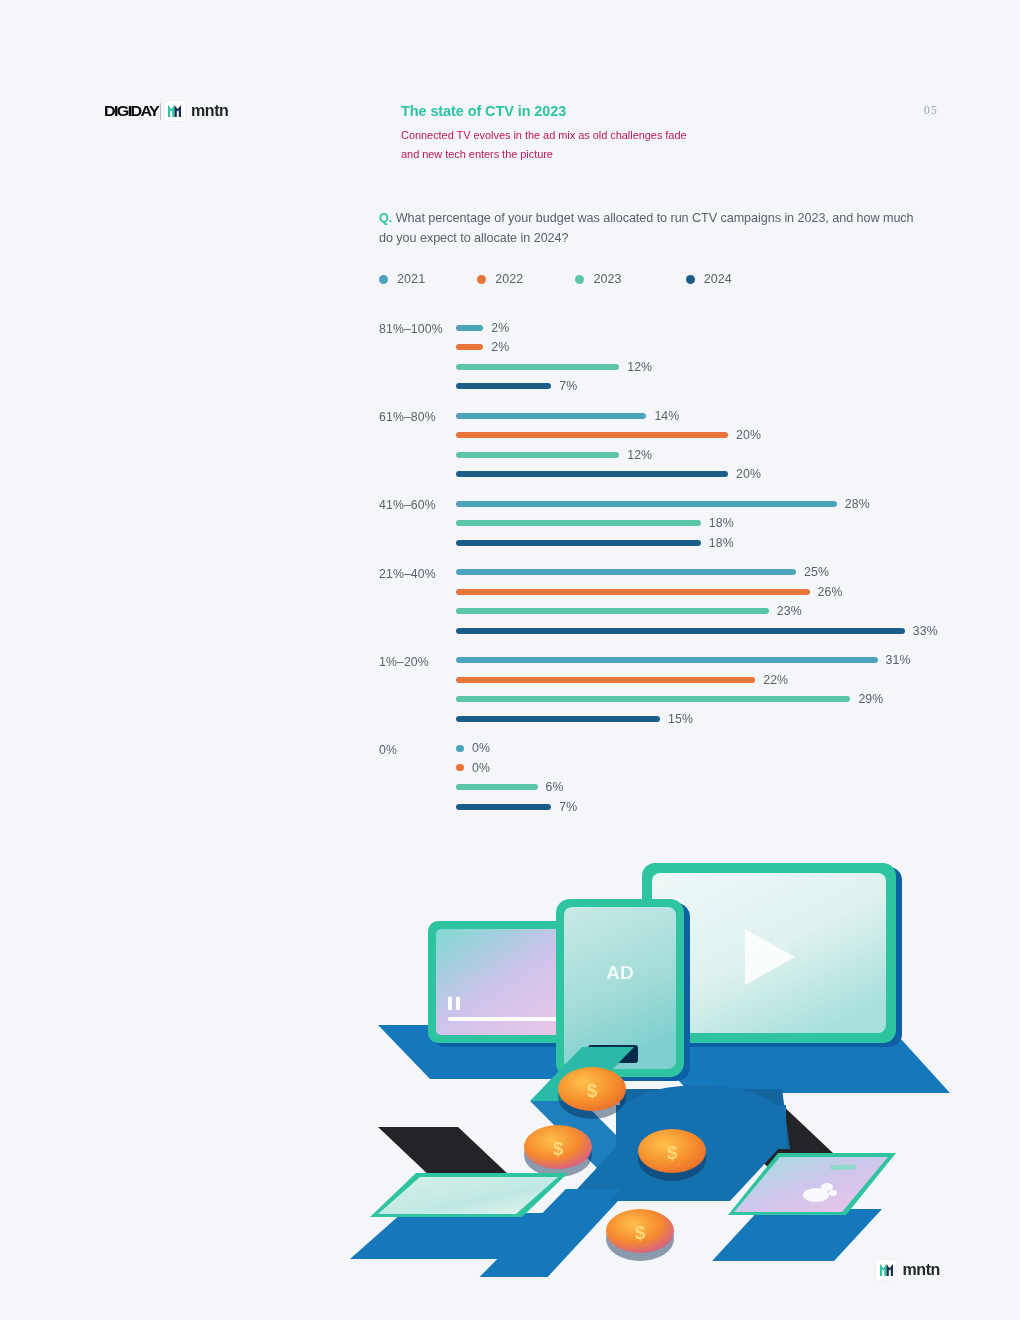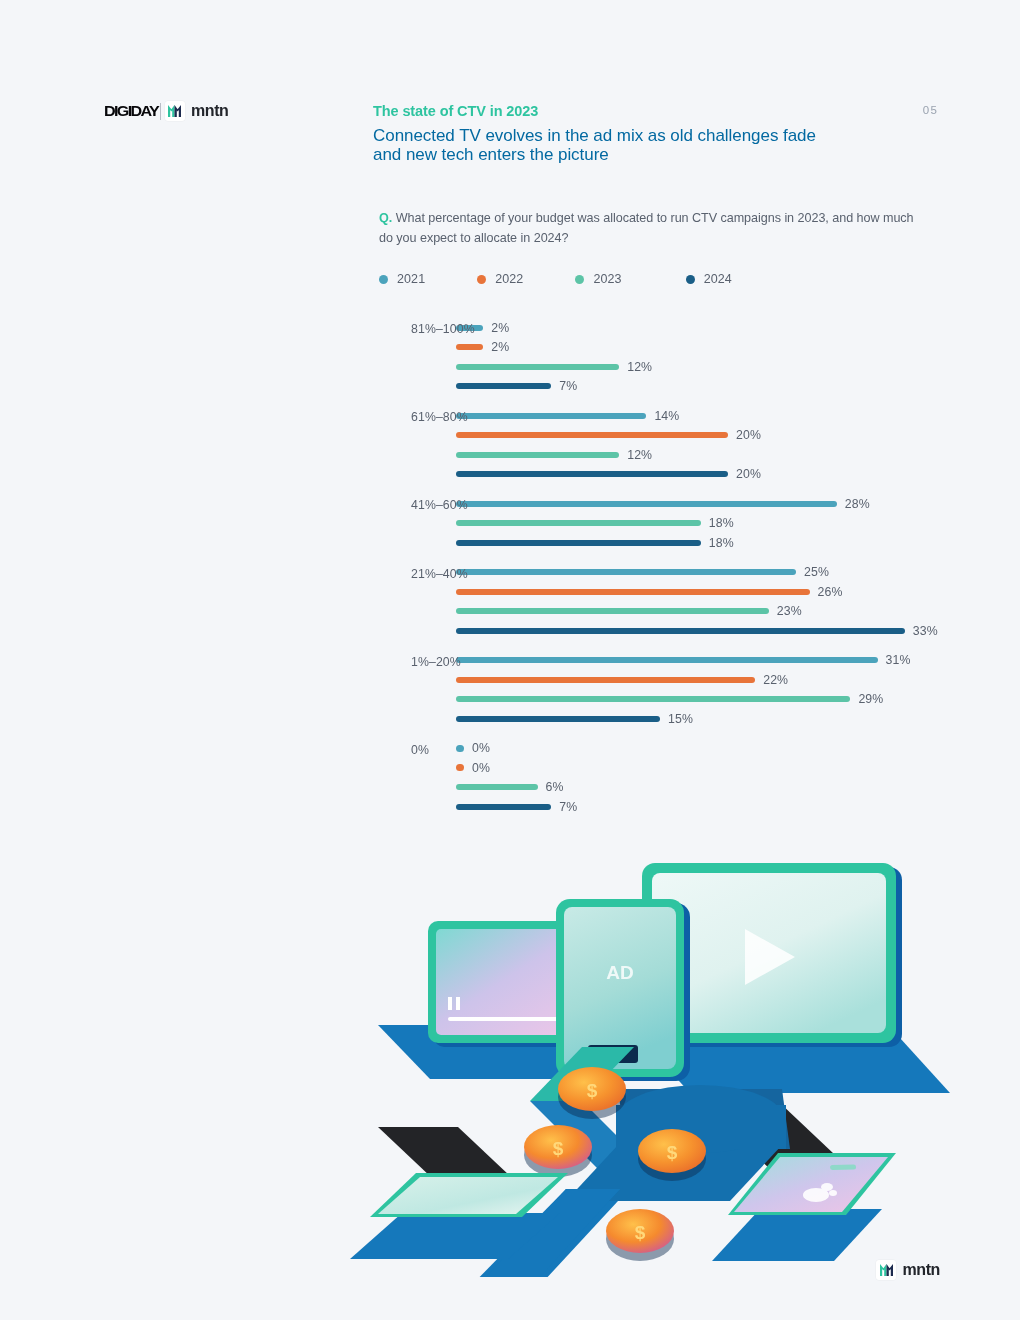--- a/index.html
+++ b/index.html
@@ -57,34 +57,35 @@
     color: #22252b;
   }
 
   .page-number {
     position: absolute;
     right: 82px;
     top: 104px;
     font-size: 11.5px;
     letter-spacing: 1.2px;
     color: #9aa3b0;
-  }
-
-  .title-block { position: absolute; left: 373px; top: 103px; width: 520px; }
+    font-family: Liberation Serif, serif;
+  }
+
+  .title-block { position: absolute; left: 401px; top: 103px; width: 520px; }
   .deck-title {
     font-size: 14.5px;
     font-weight: 700;
     color: #2ec4a0;
     letter-spacing: -0.1px;
     margin-bottom: 7px;
   }
   .deck-sub {
-    font-size: 17px;
+    font-size: 11px;
     line-height: 19px;
-    color: #0369a1;
+    color: #be185d;
     letter-spacing: -0.05px;
   }
 
   
   .question {
     position: absolute;
     left: 379px;
     top: 208px;
     width: 545px;
     font-size: 12.6px;
@@ -118,21 +119,20 @@
   .chart { position: absolute; left: 379px; top: 318px; width: 570px; }
   .cat-group { position: relative; margin-bottom: 10px; }
   .cat-label {
     position: absolute;
     left: 0; top: 4px;
     width: 72px;
     font-size: 12.3px;
     color: #59616e;
     letter-spacing: 0.1px;
     white-space: nowrap;
-    margin-left: 32px;
   }
   .bar-row {
     display: flex;
     align-items: center;
     height: 19.5px;
     padding-left: 77px;
   }
   .bar {
     height: 6px;
     border-radius: 3px;

